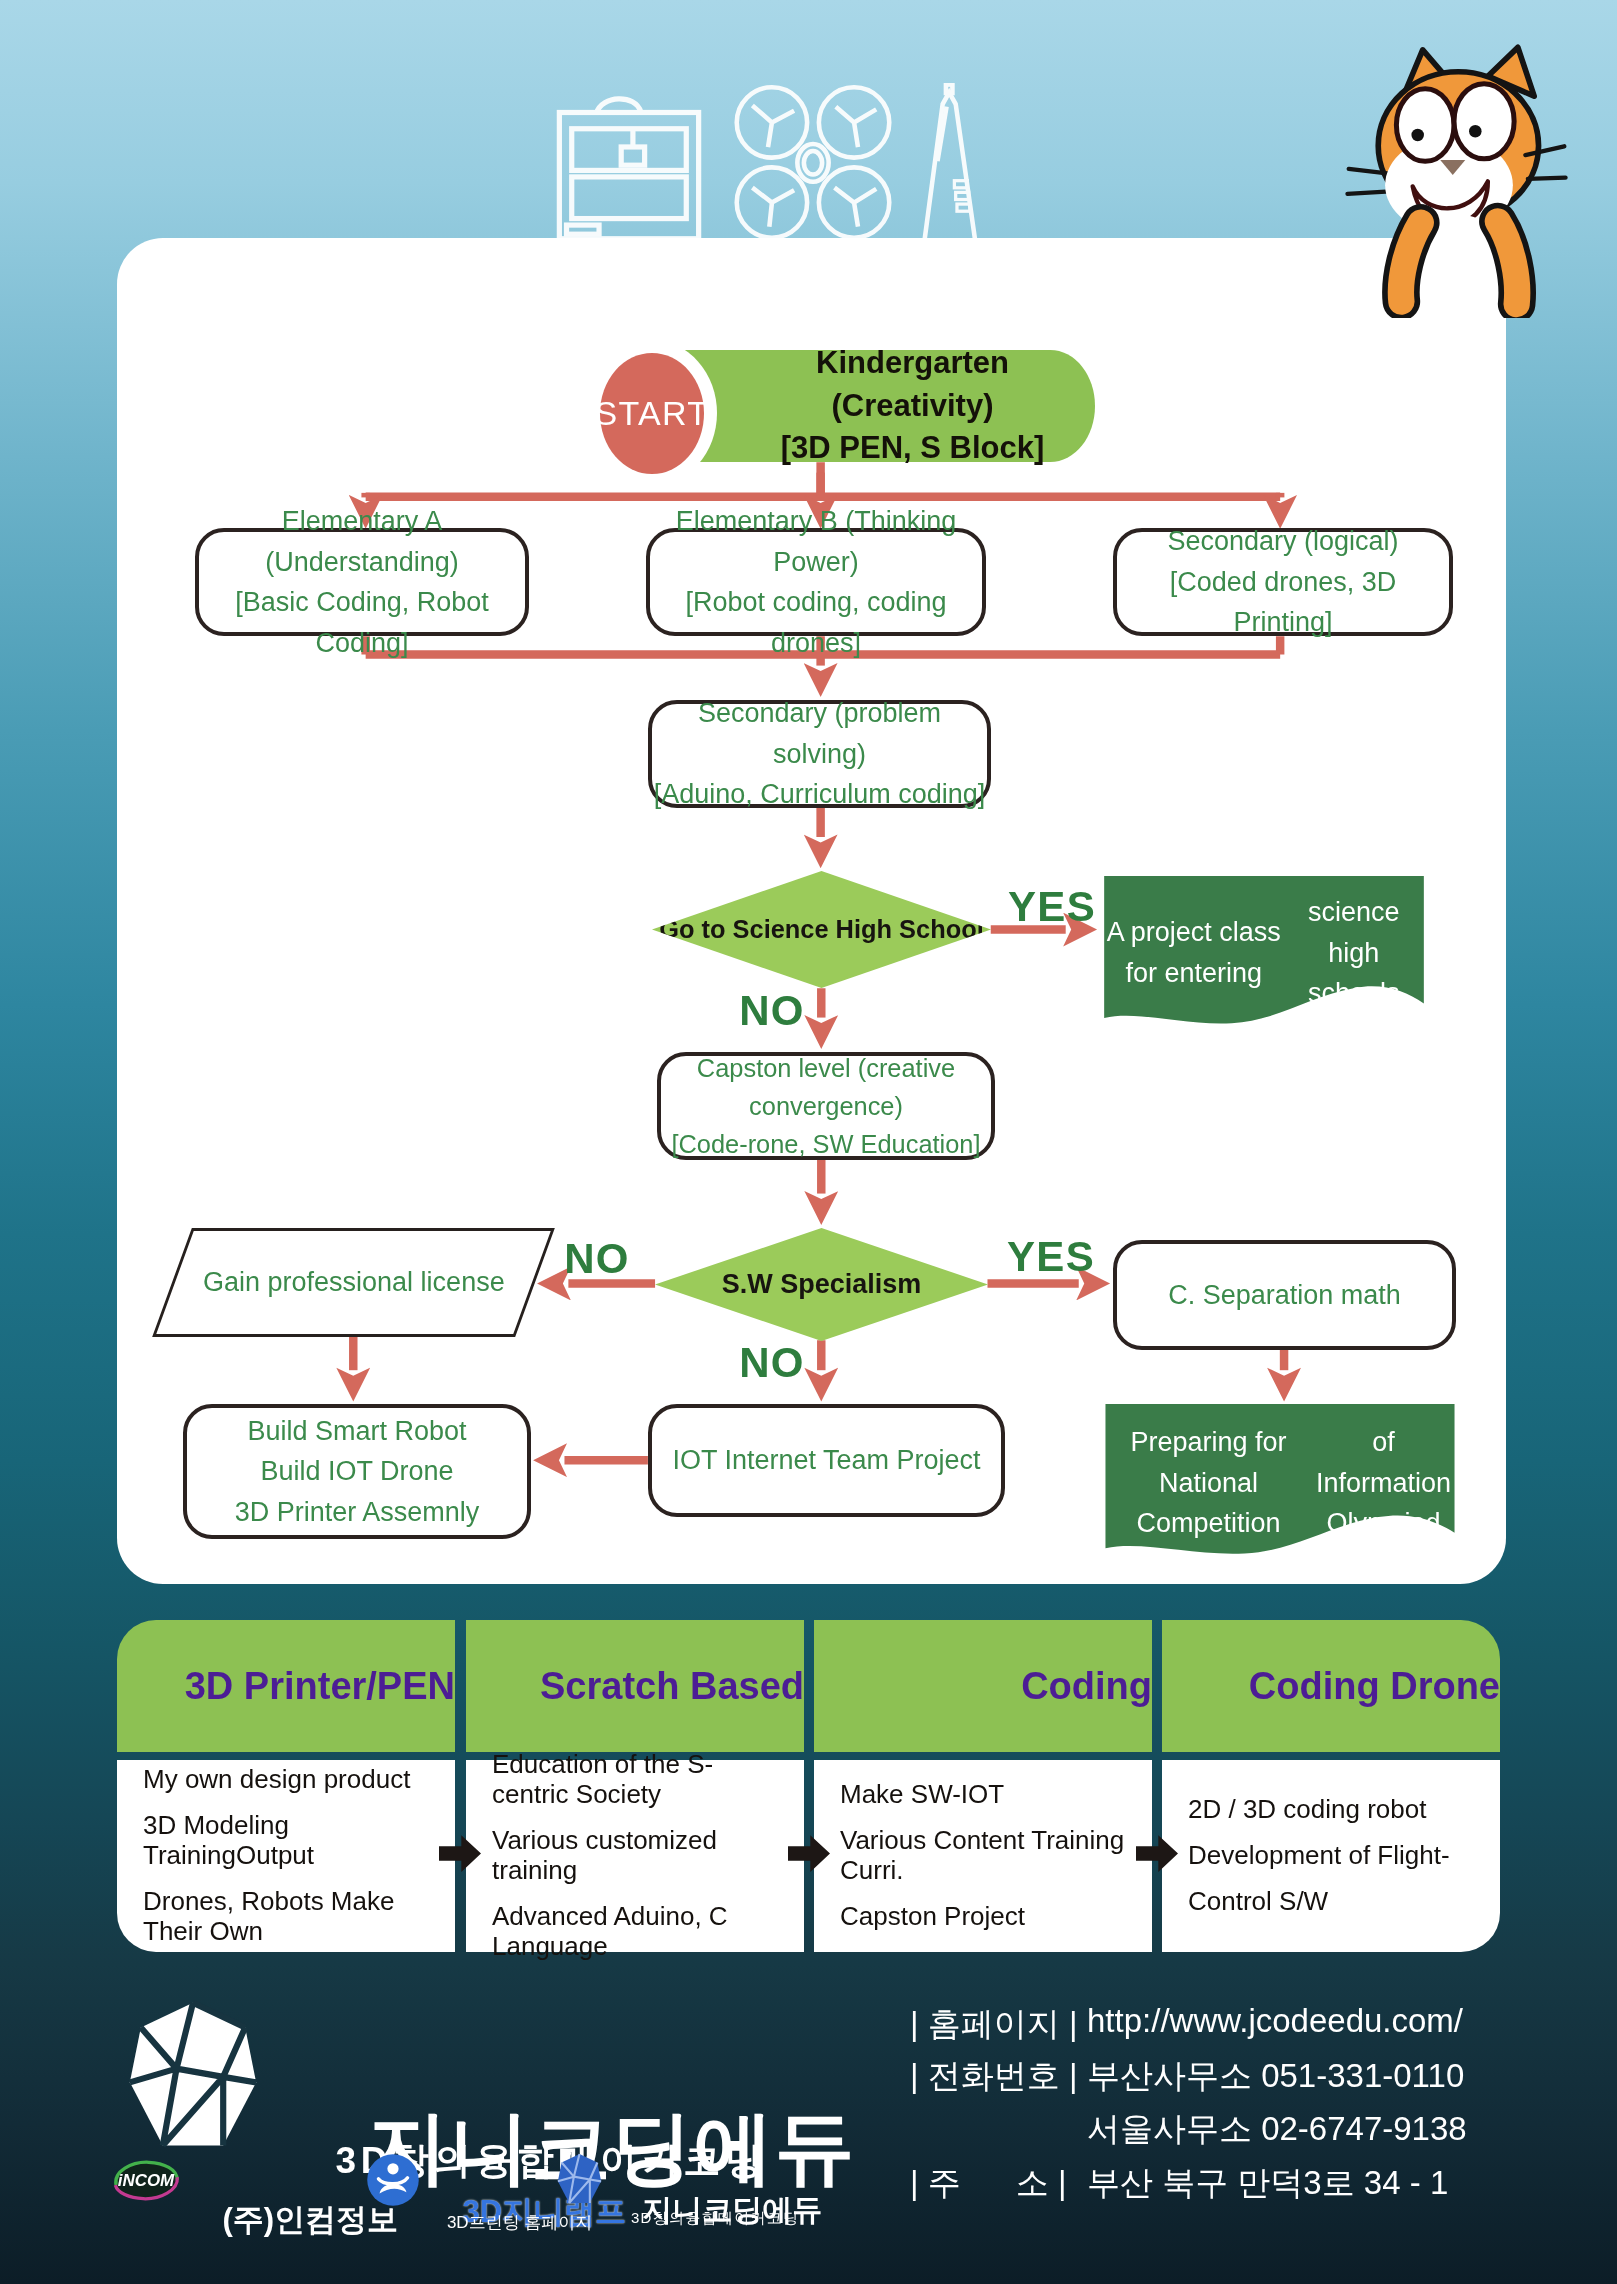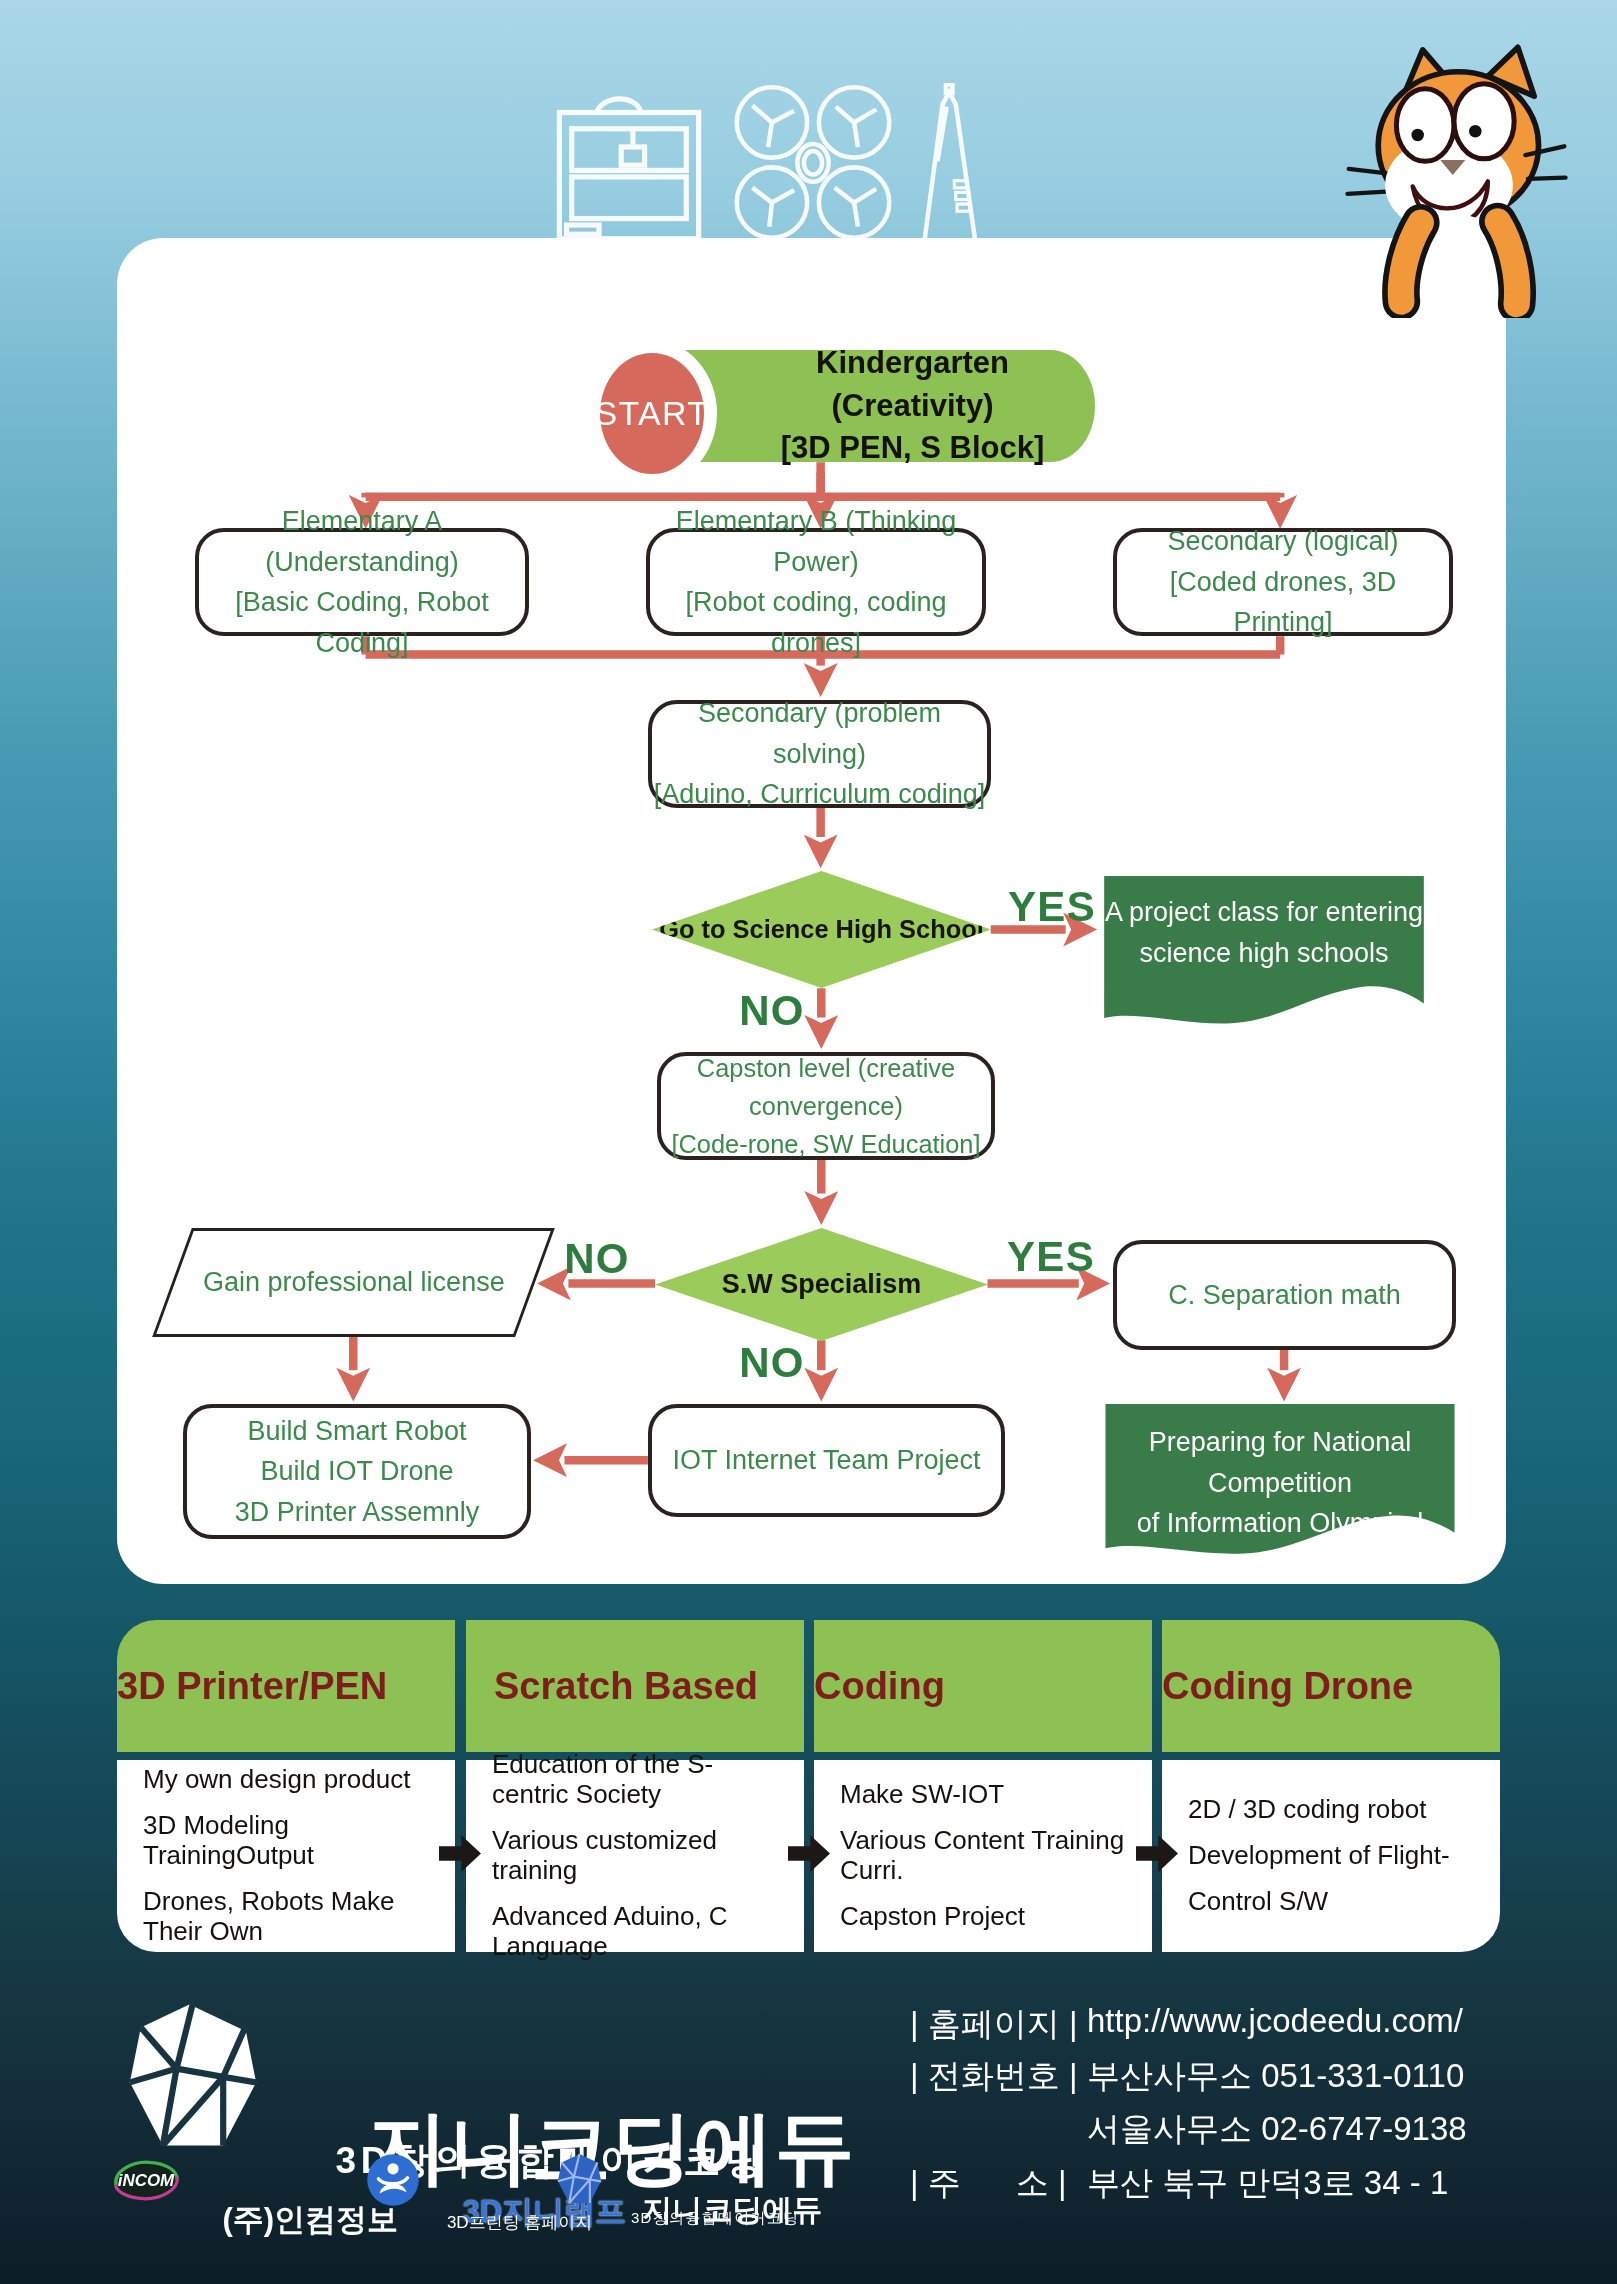--- a/index.html
+++ b/index.html
@@ -22,27 +22,27 @@
   .lbl{color:#2e7d3e;font-size:42px;font-weight:600;letter-spacing:1.3px;
     display:flex;align-items:center;justify-content:center;z-index:4;}
   .ribbon{background:#8dc153;border-top-right-radius:47px 59px;
     border-bottom-right-radius:47px 59px;z-index:3;}
   .ribbon-text{display:flex;flex-direction:column;align-items:center;justify-content:center;
     text-align:center;color:#141109;font-size:31px;font-weight:700;line-height:1.38;}
   .start-ring{background:#fff;border-radius:50%;z-index:4;}
   .start{background:#d4695c;border-radius:50%;color:#fff;display:flex;align-items:center;
     justify-content:center;font-size:34px;font-weight:500;letter-spacing:1.3px;z-index:5;}
   .banner-text{position:absolute;color:#fff;font-size:27px;font-weight:500;line-height:1.5;
-    display:flex;flex-direction:column;align-items:center;text-align:center;z-index:4;}
+    display:flex;flex-direction:row;align-items:center;text-align:center;z-index:4;}
   .para{border:3.9px solid #26201e;background:#fff;transform:skewX(-20deg);
     display:flex;align-items:center;justify-content:center;z-index:3;}
   .para-inner{transform:skewX(20deg);color:#3b8a4b;font-size:27px;font-weight:500;}
   
-  .ph{background:#8dc153;display:flex;align-items:center;justify-content:flex-start;
-    font-size:38px;font-weight:700;color:#7f1d1d;z-index:2;}
+  .ph{background:#8dc153;display:flex;align-items:center;justify-content:flex-end;
+    font-size:38px;font-weight:700;color:#4c1d95;z-index:2;}
   .pb{background:#fff;display:flex;flex-direction:column;justify-content:center;
     gap:16px;padding:19.6px 26px;font-size:26px;color:#15110e;z-index:2;line-height:1.15;}
   .flow-arrow{z-index:3;}
   
   .f-brand{color:#fff;font-size:80px;font-weight:800;letter-spacing:1.3px;white-space:pre;}
   .f-tag{color:#fff;font-size:37px;font-weight:600;letter-spacing:4.6px;white-space:pre;}
   .f-name{color:#fff;font-size:31px;font-weight:700;white-space:pre;}
   .f-name-blue{color:#3575e0;font-size:31px;font-weight:800;white-space:pre;
     text-shadow:0 0 2px #fff;}
   .f-sub{color:#fff;font-size:17px;font-weight:500;white-space:pre;}

